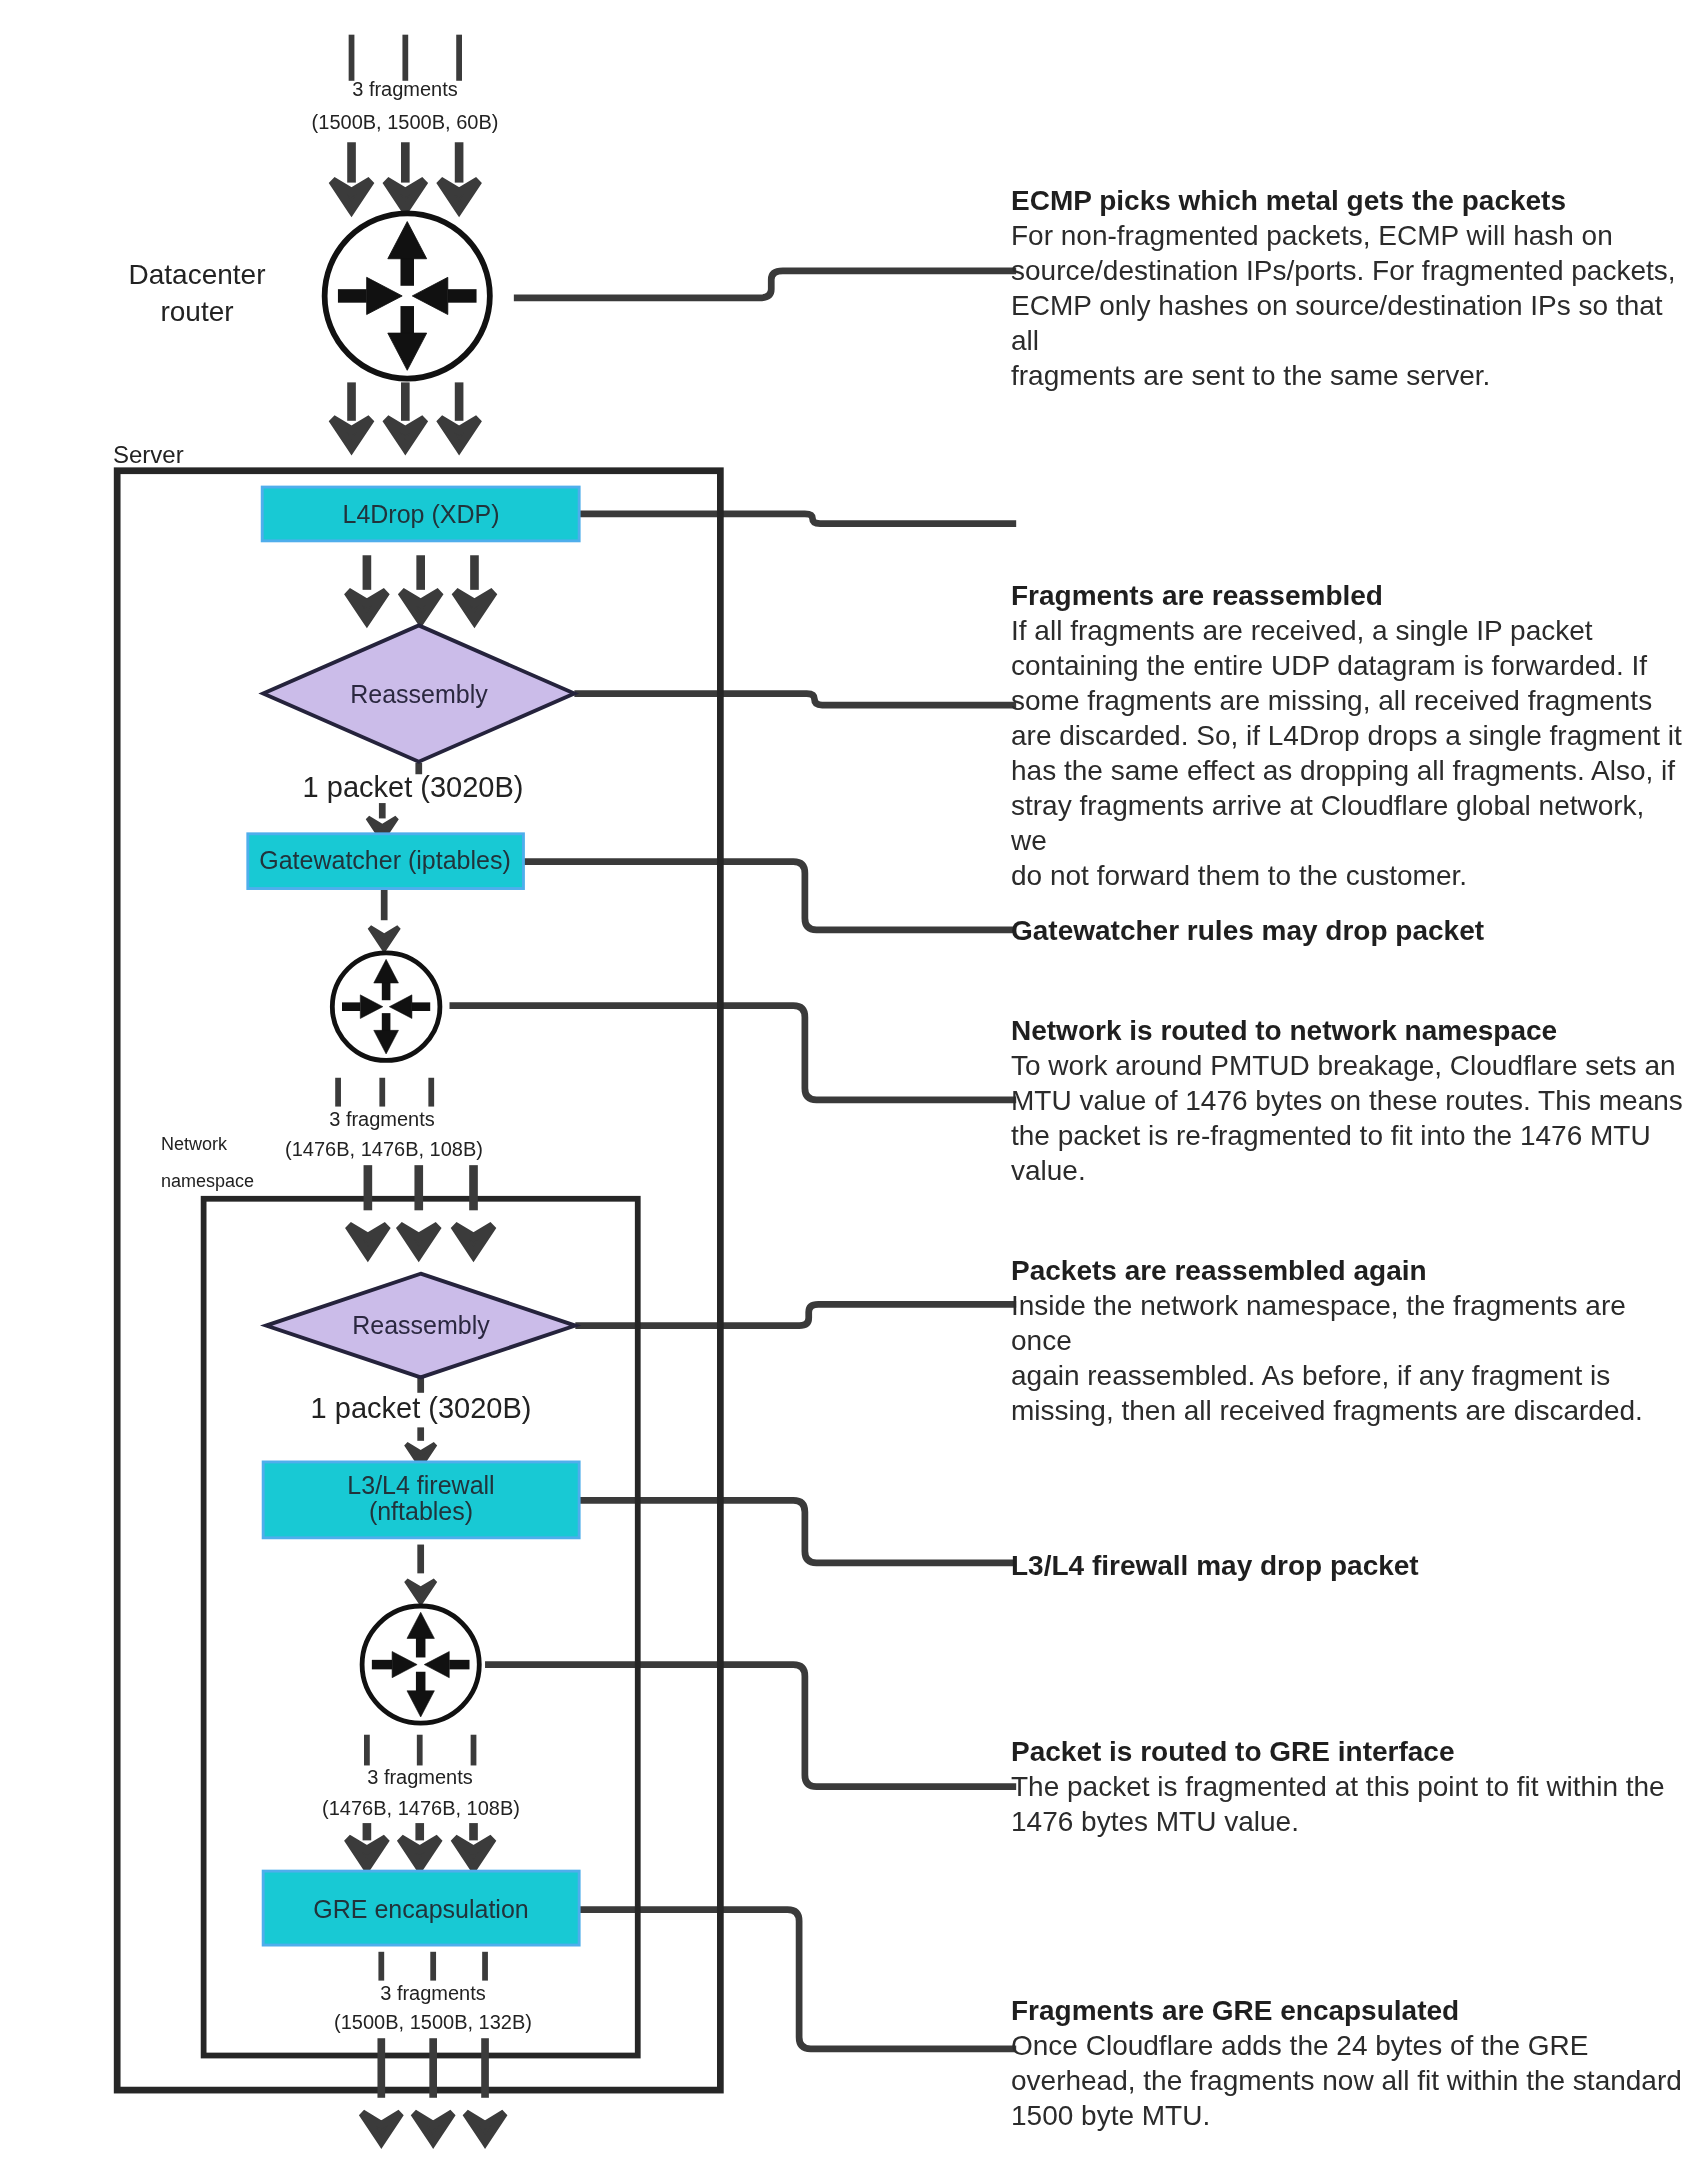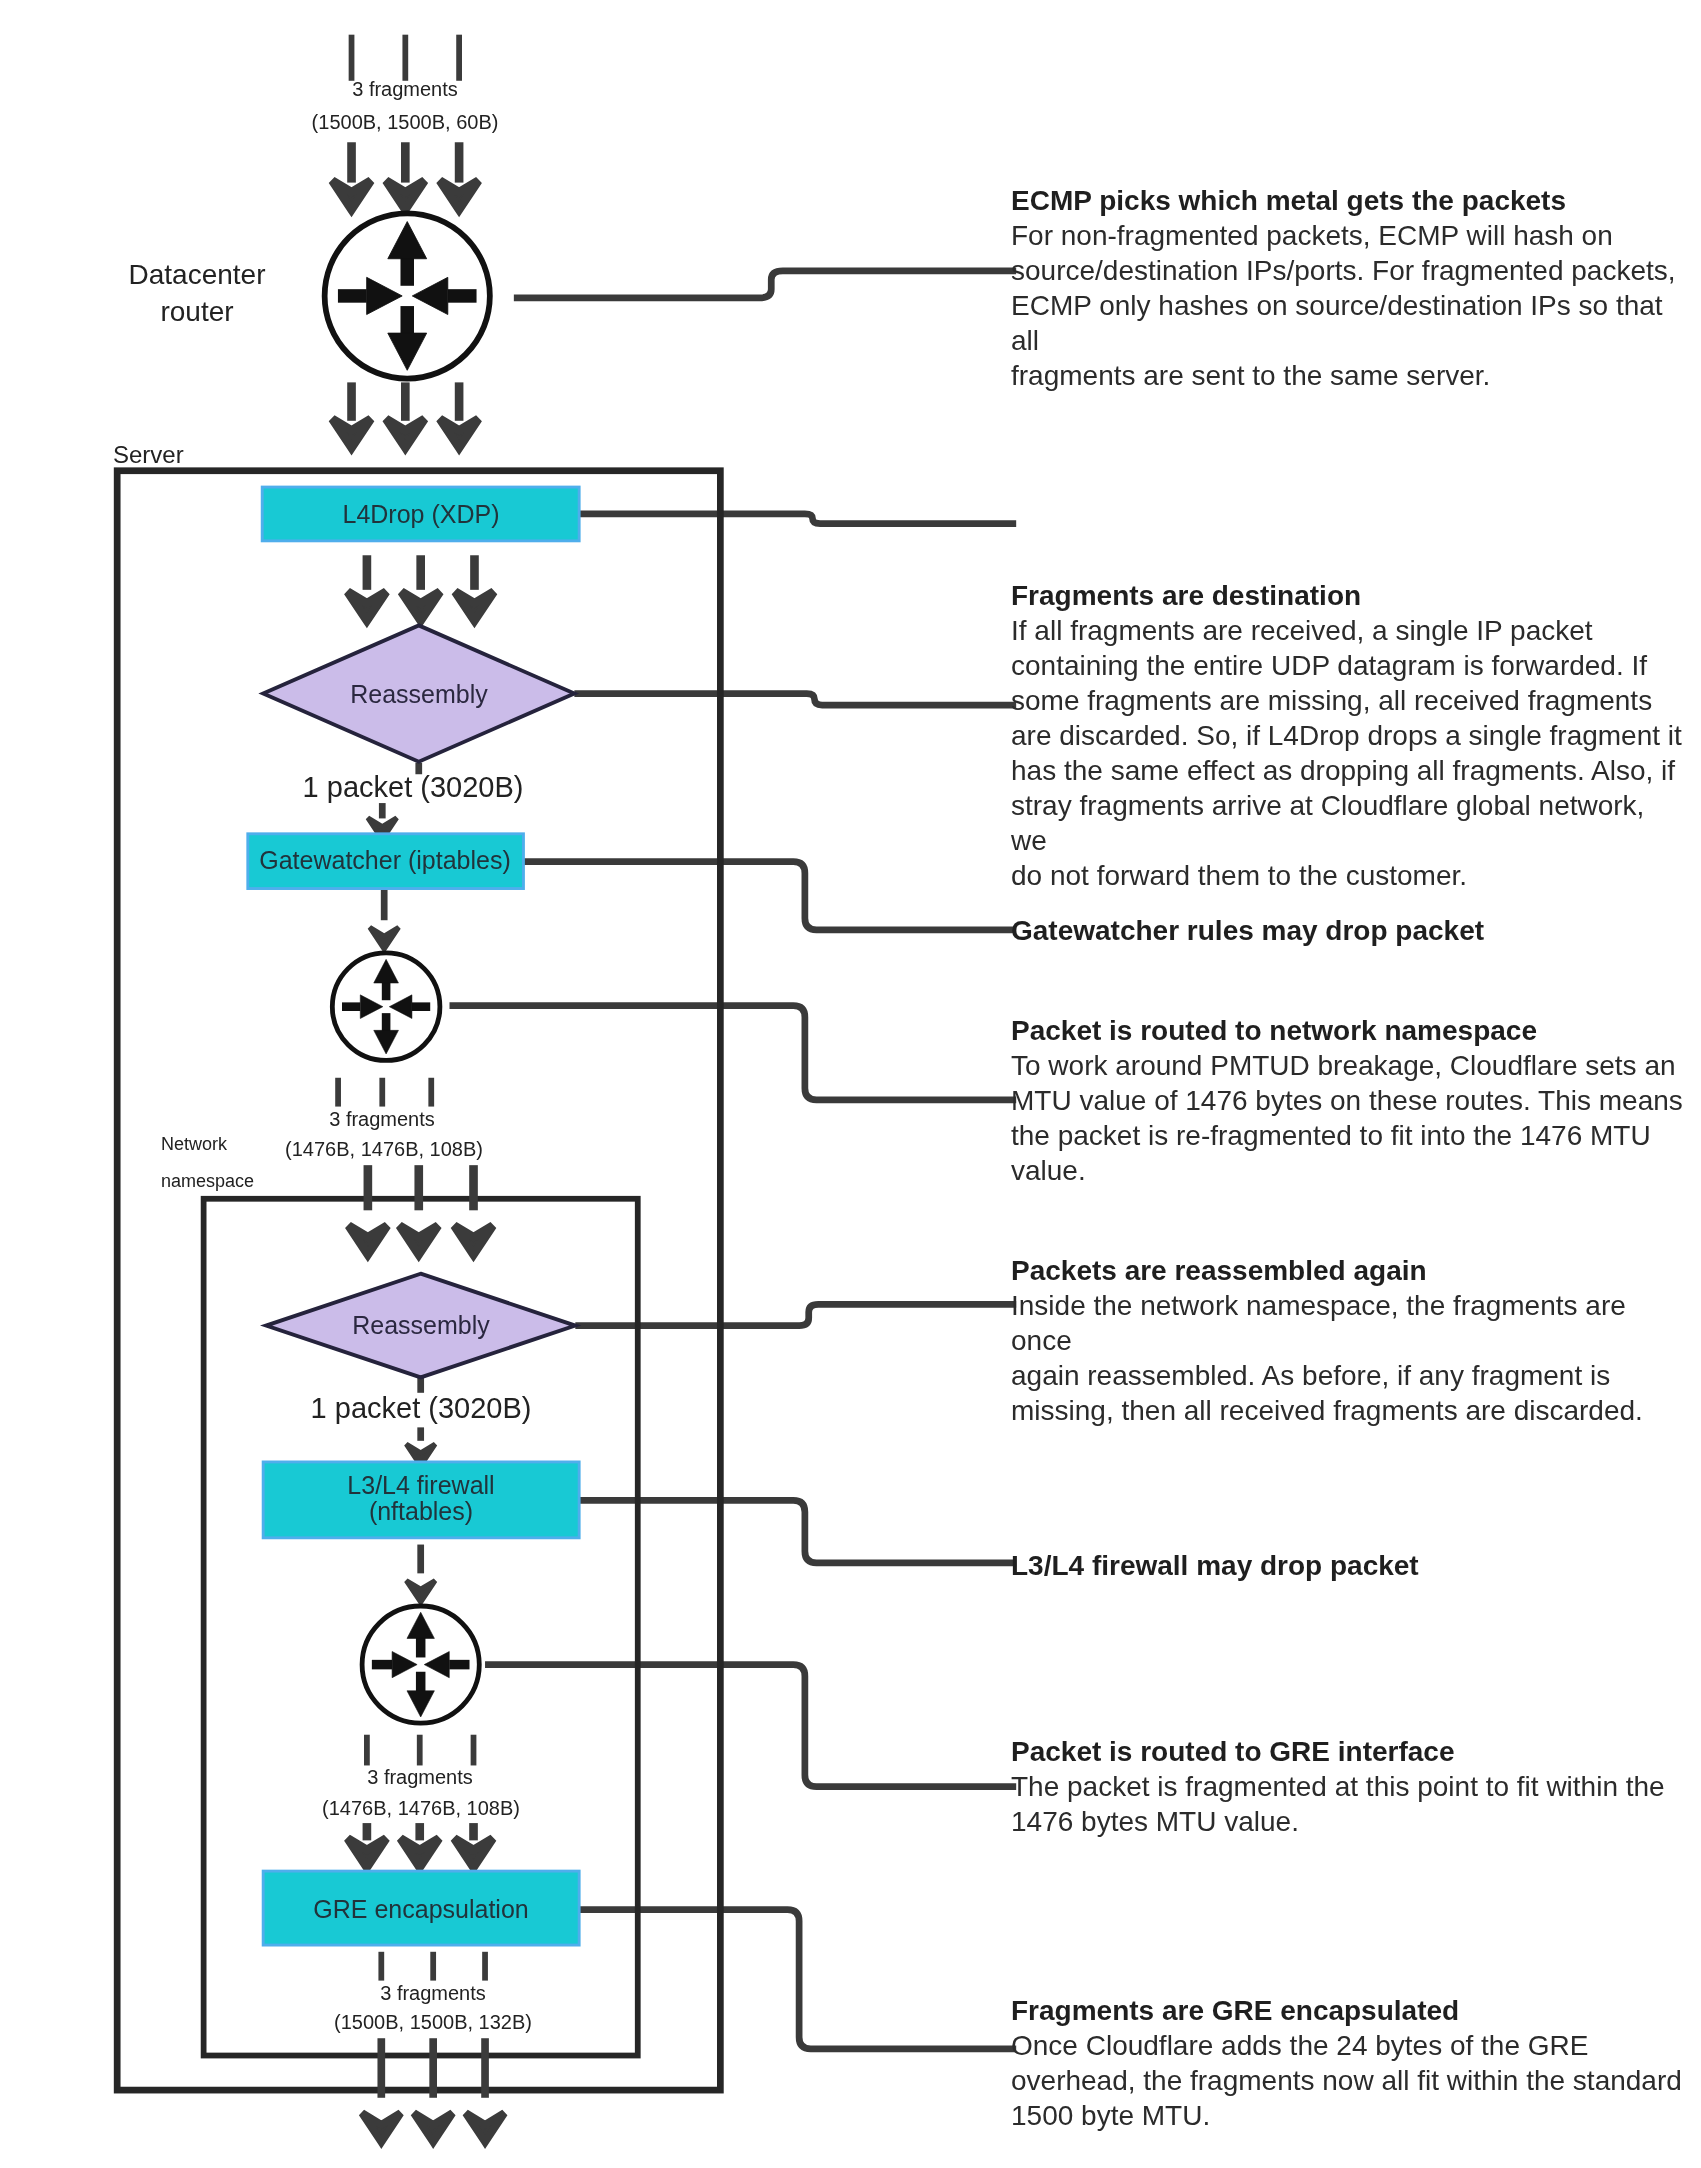--- a/index.html
+++ b/index.html
@@ -202,34 +202,34 @@
   <div class="lbl f27" style="left:433px;top:2010px;">(1500B, 1500B, 132B)</div>
 
   <div class="ann" style="top:183px;">
     <div class="t">ECMP picks which metal gets the packets</div>
     <div class="b">For non-fragmented packets, ECMP will hash on
 source/destination IPs/ports. For fragmented packets,
 ECMP only hashes on source/destination IPs so that all
 fragments are sent to the same server.</div>
   </div>
   <div class="ann" style="top:578px;">
-    <div class="t">Fragments are destination</div>
+    <div class="t">Fragments are reassembled</div>
     <div class="b">If all fragments are received, a single IP packet
 containing the entire UDP datagram is forwarded. If
 some fragments are missing, all received fragments
 are discarded. So, if L4Drop drops a single fragment it
 has the same effect as dropping all fragments. Also, if
 stray fragments arrive at Cloudflare global network, we
 do not forward them to the customer.</div>
   </div>
   <div class="ann" style="top:913px;">
     <div class="t">Gatewatcher rules may drop packet</div>
   </div>
   <div class="ann" style="top:1013px;">
-    <div class="t">Packet is routed to network namespace</div>
+    <div class="t">Network is routed to network namespace</div>
     <div class="b">To work around PMTUD breakage, Cloudflare sets an
 MTU value of 1476 bytes on these routes. This means
 the packet is re-fragmented to fit into the 1476 MTU
 value.</div>
   </div>
   <div class="ann" style="top:1253px;">
     <div class="t">Packets are reassembled again</div>
     <div class="b">Inside the network namespace, the fragments are once
 again reassembled. As before, if any fragment is
 missing, then all received fragments are discarded.</div>

